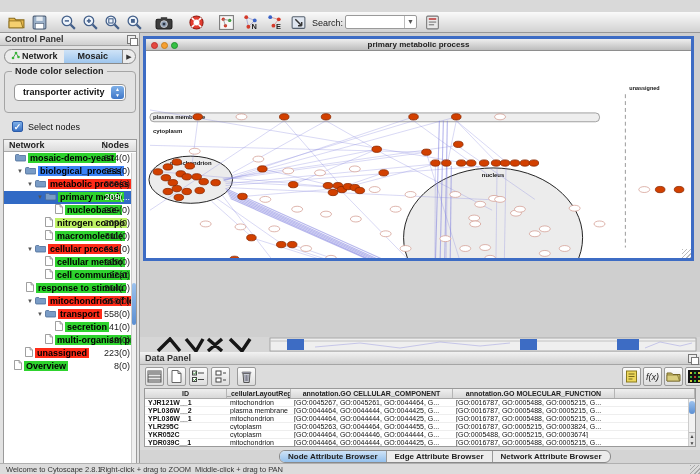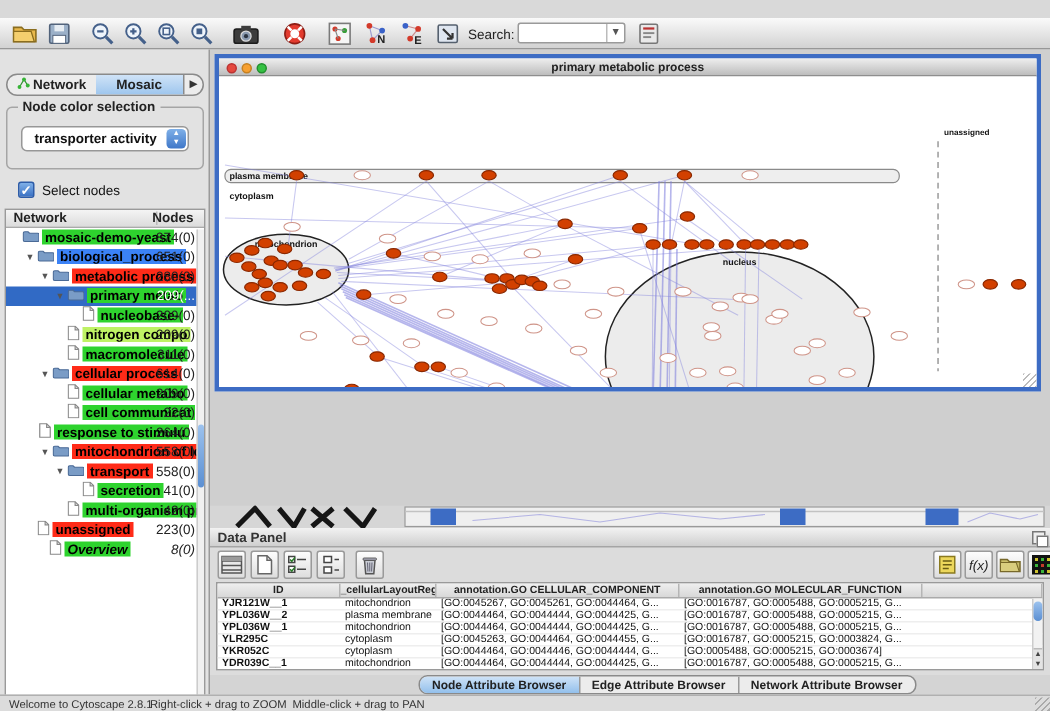--- a/index.html
+++ b/index.html
@@ -217,20 +217,24 @@
       <svg width="17" height="17" viewBox="0 0 16 16">
           <rect x="2.5" y="2" width="11" height="12" rx="1" fill="#e9e9e9" stroke="#777"></rect>
           <rect x="4.5" y="4" width="7" height="1.4" fill="#b33"></rect>
           <rect x="4.5" y="7" width="7" height="1.2" fill="#888"></rect>
           <rect x="4.5" y="9.5" width="5" height="1.2" fill="#888"></rect>
         </svg>
     </button>
   </div>
 
   <div class="cpanel">
+    <div class="phead">
+      <span>Control Panel</span>
+      <span class="float-ic"></span>
+    </div>
     <div class="ctabs">
       <div class="ctab">
         <svg class="g-ic" width="9" height="9" viewBox="0 0 9 9">
             <g stroke="#2a8f2a" stroke-width="0.8">
               <line x1="2" y1="7" x2="5" y2="2"></line>
               <line x1="5" y1="2" x2="7.5" y2="6"></line>
             </g>
             <circle cx="2" cy="7" r="1.3" fill="#37b437"></circle>
             <circle cx="5" cy="2" r="1.3" fill="#37b437"></circle>
             <circle cx="7.5" cy="6" r="1.3" fill="#37b437"></circle>
@@ -307,21 +311,21 @@
               <path d="M5.1 0.5 v2.4 h2.4" fill="none" stroke="#888" stroke-width="0.8"></path>
             </svg><span class="chip" style="background:#2ed32e">secretion</span><span class="cnt">41(0)</span></div>
           <div class="trow" style="padding-left: 33px;"><span class="arr"></span><svg class="tic" width="8" height="10" viewBox="0 0 8 10">
               <path d="M0.5 0.5 h4.6 l2.4 2.4 v6.6 h-7 z" fill="#fff" stroke="#888" stroke-width="0.8"></path>
               <path d="M5.1 0.5 v2.4 h2.4" fill="none" stroke="#888" stroke-width="0.8"></path>
             </svg><span class="chip" style="background:#2ed32e">multi-organism pro</span><span class="cnt">42(0)</span></div>
           <div class="trow" style="padding-left: 13px;"><span class="arr"></span><svg class="tic" width="8" height="10" viewBox="0 0 8 10">
               <path d="M0.5 0.5 h4.6 l2.4 2.4 v6.6 h-7 z" fill="#fff" stroke="#888" stroke-width="0.8"></path>
               <path d="M5.1 0.5 v2.4 h2.4" fill="none" stroke="#888" stroke-width="0.8"></path>
             </svg><span class="chip" style="background:#ff2b18">unassigned</span><span class="cnt">223(0)</span></div>
-          <div class="trow" style="padding-left: 21px; font-style: italic;"><span class="arr"></span><svg class="tic" width="8" height="10" viewBox="0 0 8 10">
+          <div class="trow" style="padding-left: 2px;"><span class="arr"></span><svg class="tic" width="8" height="10" viewBox="0 0 8 10">
               <path d="M0.5 0.5 h4.6 l2.4 2.4 v6.6 h-7 z" fill="#fff" stroke="#888" stroke-width="0.8"></path>
               <path d="M5.1 0.5 v2.4 h2.4" fill="none" stroke="#888" stroke-width="0.8"></path>
             </svg><span class="chip" style="background:#2ed32e">Overview</span><span class="cnt">8(0)</span></div>
         </div>
       <div class="tree-scroll">
           <div class="tree-thumb"></div>
         </div>
     </div>
   </div>
 

